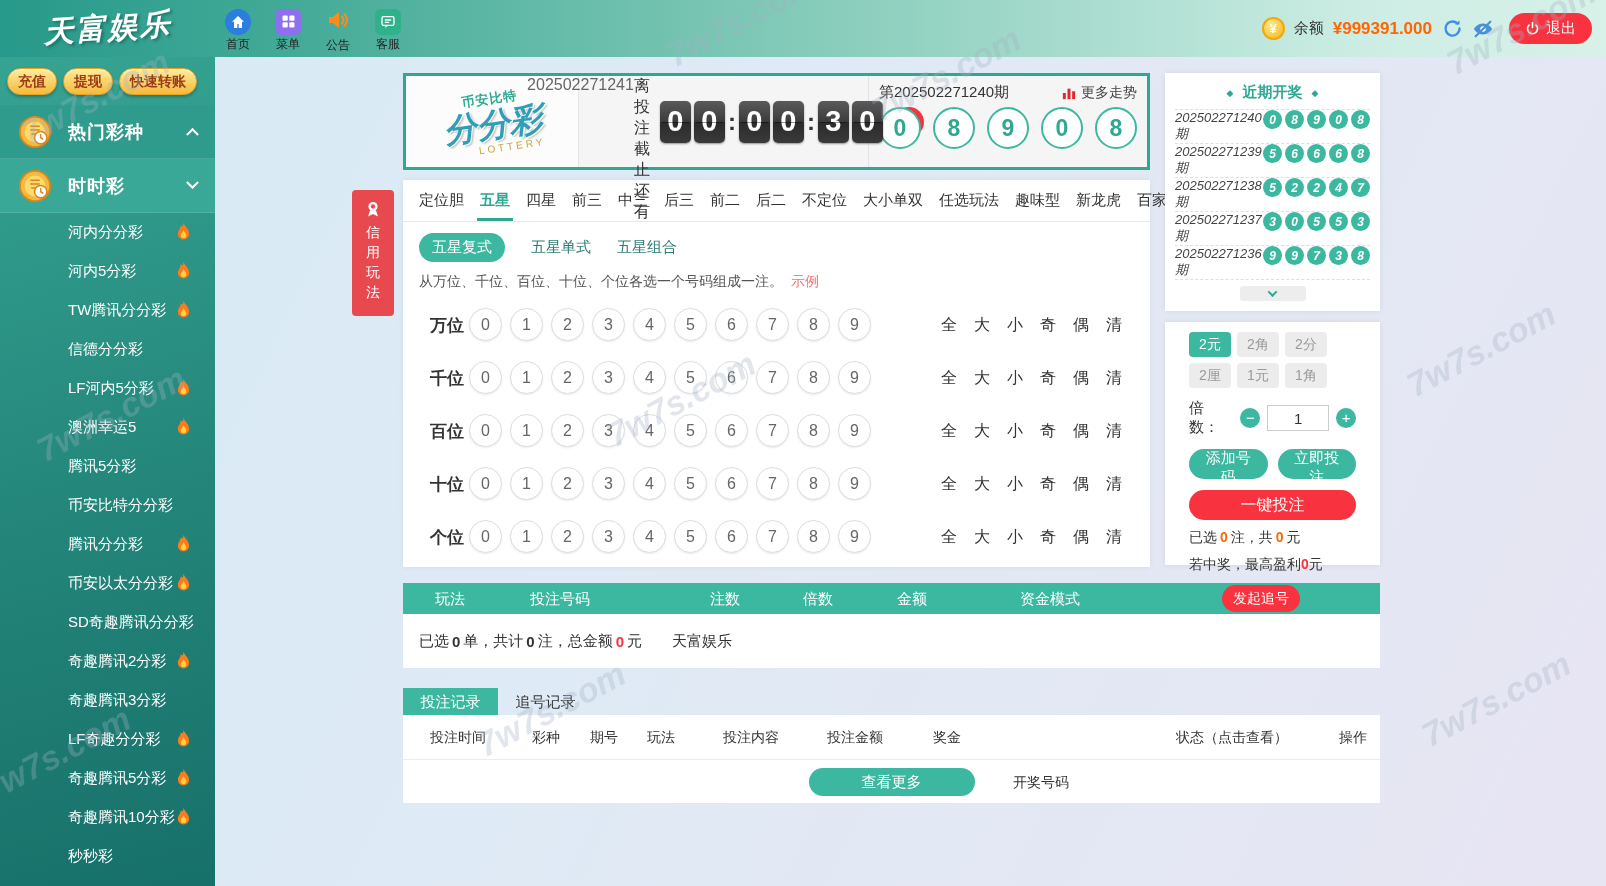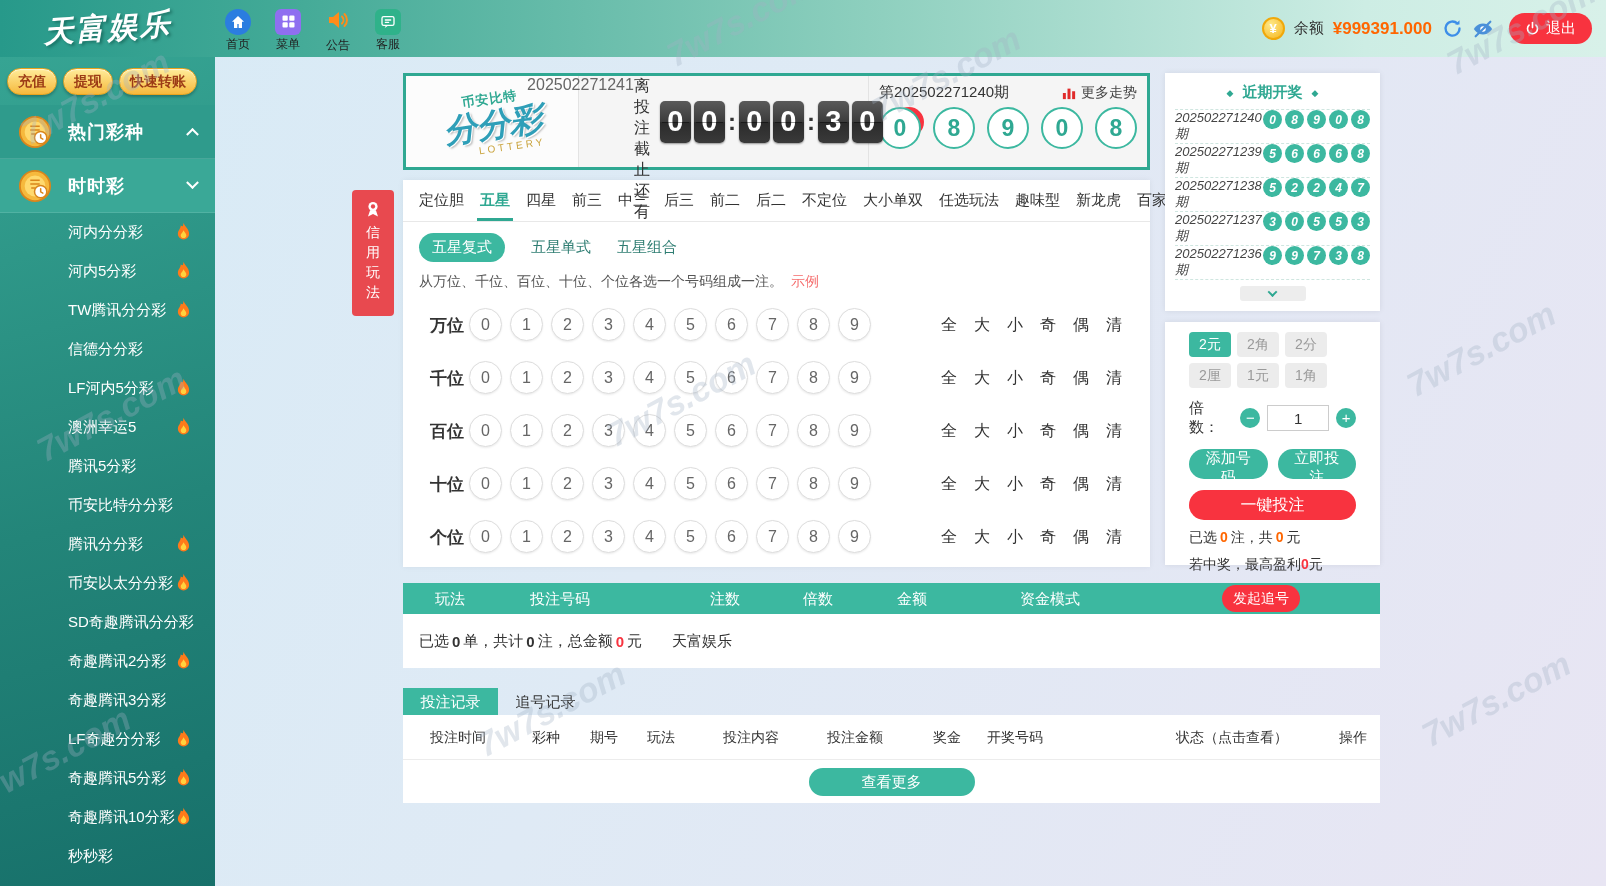--- a/index.html
+++ b/index.html
@@ -706,21 +706,21 @@
     </div>
   <div class="rec-panel">
     <div class="rec-head" id="rec-head">
         <span class="rec-col" style="left: 55px;">投注时间</span>
         <span class="rec-col" style="left: 143px;">彩种</span>
         <span class="rec-col" style="left: 201px;">期号</span>
         <span class="rec-col" style="left: 258px;">玩法</span>
         <span class="rec-col" style="left: 348px;">投注内容</span>
         <span class="rec-col" style="left: 452px;">投注金额</span>
         <span class="rec-col" style="left: 544px;">奖金</span>
-        <span class="rec-col" style="left: 612px;">开奖号码</span>
+        <span class="rec-col" style="left: 638px; margin-top: 45px;">开奖号码</span>
         <span class="rec-col" style="left: 829px;">状态（点击查看）</span>
         <span class="rec-col" style="left: 950px;">操作</span>
       </div>
     <button class="more-btn">查看更多</button>
   </div>
 </div>
 
 <div id="wm-layer">
     <div class="wm" style="left: 660px; top: 0px;">7w7s.com</div>
     <div class="wm" style="left: 1440px; top: 8px;">7w7s.com</div>

